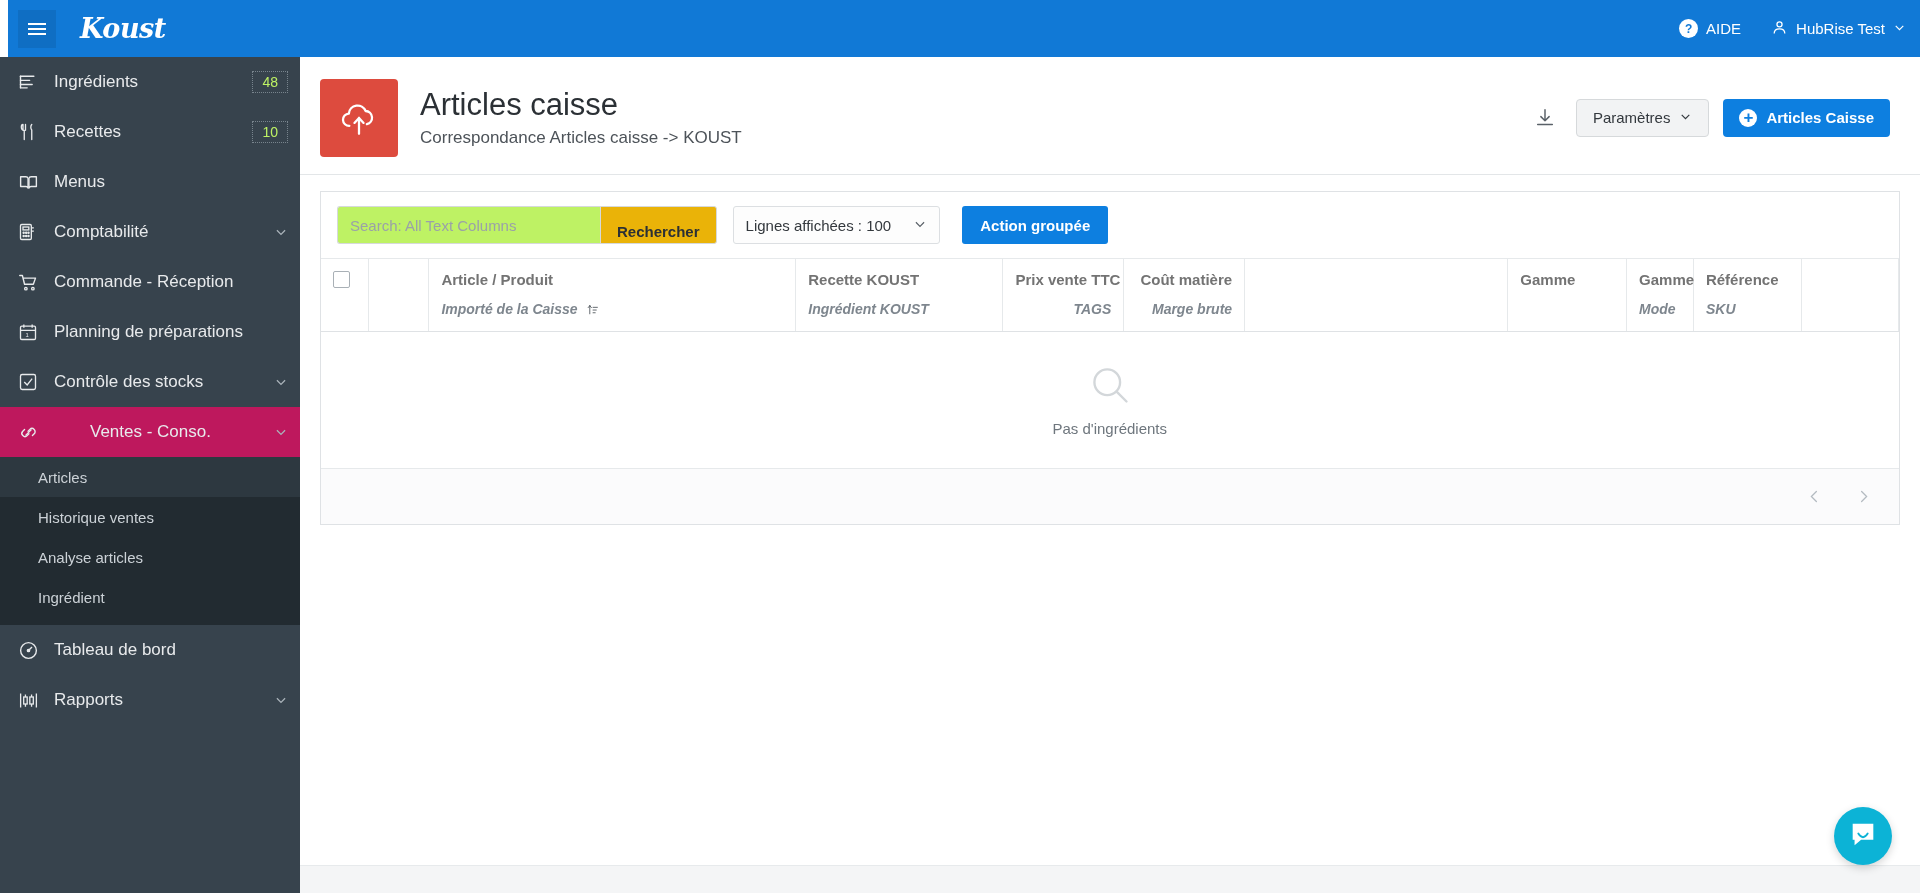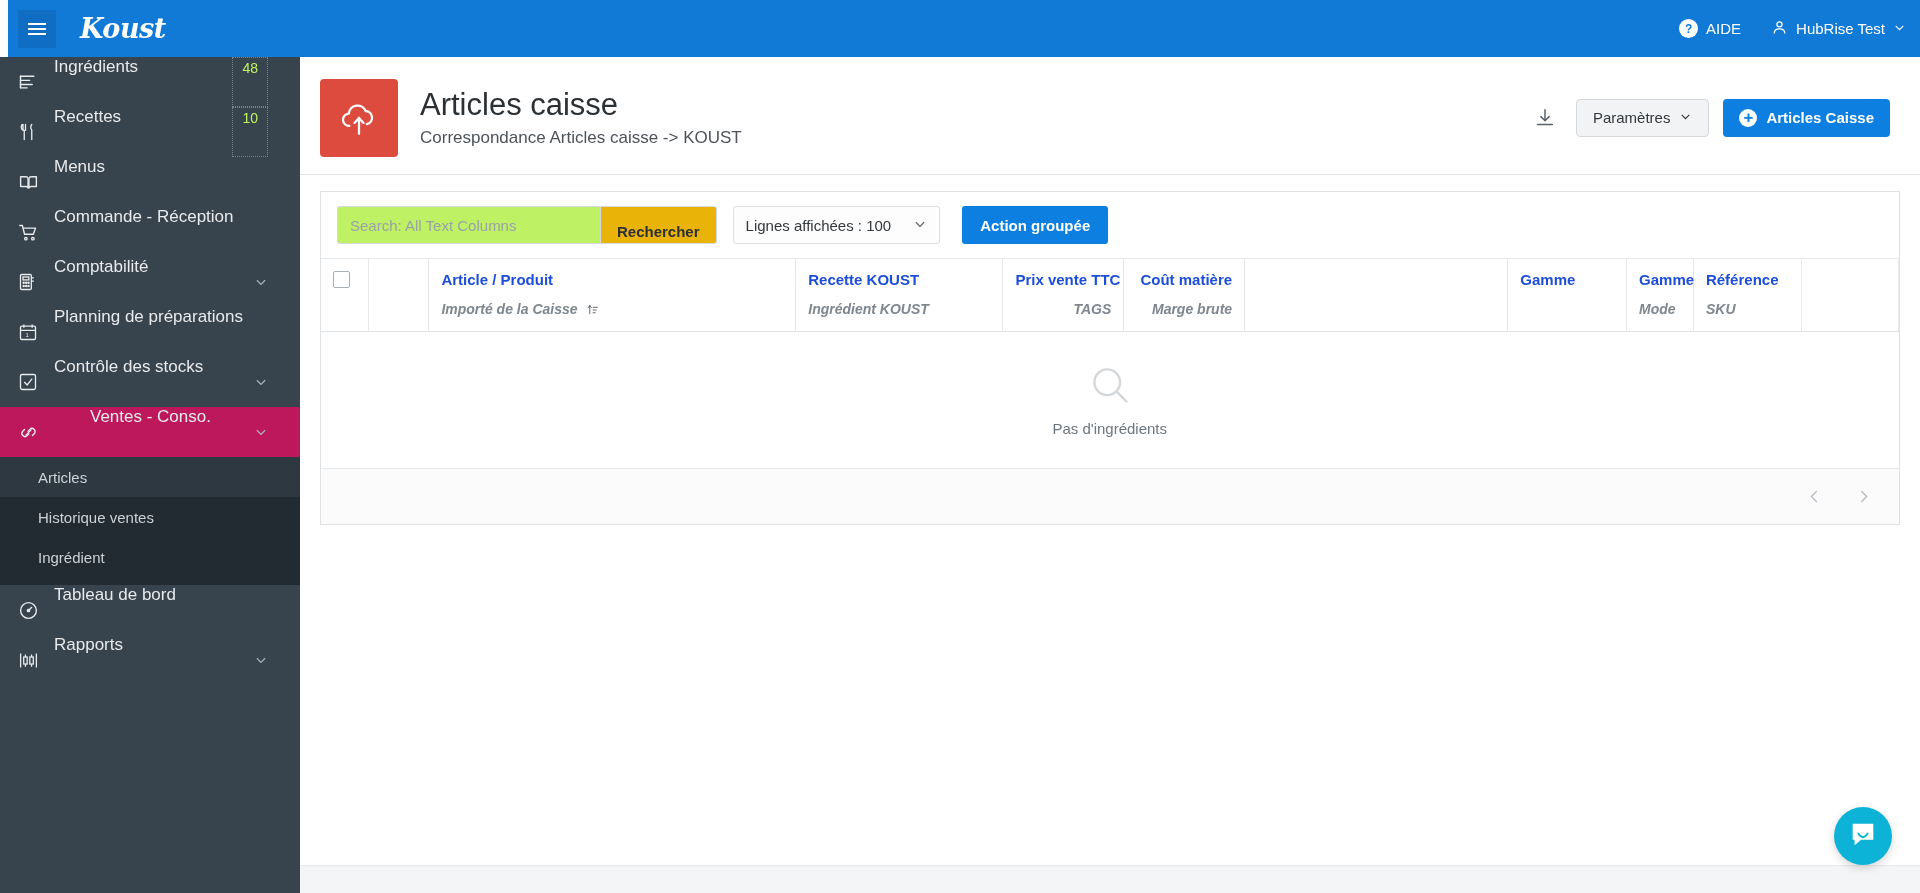--- a/index.html
+++ b/index.html
@@ -49,22 +49,22 @@
   }
 
   
   .sidebar {
     position: absolute; top: 57px; left: 0;
     width: 300px; height: 836px;
     background: #37434d;
     overflow: hidden;
   }
   .nav-item {
-    height: 50px; display: flex; 
-    padding: 0 32px 0 18px; cursor: pointer;
+    height: 50px; display: flex; align-items: center;
+    padding: 0 12px 0 18px; cursor: pointer;
     color: #e8eaec; font-size: 17px;
   }
   .nav-item .nav-icon {
     width: 26px; min-width: 26px; display: flex;
     align-items: center; justify-content: flex-start;
   }
   .nav-item .nav-label { margin-left: 10px; white-space: nowrap; }
   .nav-item.active-parent { background: #be185d; gap: 36px; }
   .nav-badge {
     margin-left: auto;
@@ -169,21 +169,21 @@
   
   table.data-table { width: 100%; border-collapse: collapse; table-layout: fixed; }
   table.data-table th {
     border-right: 1px solid #e6e9eb;
     border-bottom: 1px solid #dfe2e5;
     padding: 12px 12px;
     vertical-align: top;
     text-align: left;
     height: 58px;
   }
-  .th-main { font-size: 15px; font-weight: bold; color: #1d4ed8; white-space: nowrap; }
+  .th-main { font-size: 15px; font-weight: bold; color: #737373; white-space: nowrap; }
   .th-sub {
     font-size: 14px; font-style: italic; color: #7e868e;
     font-weight: bold; margin-top: 13px; white-space: nowrap;
   }
   .th-right { text-align: right; }
   .th-right .th-main, .th-right .th-sub { text-align: right; }
   .th-check { width: 44px; text-align: center; vertical-align: middle; }
   .chk {
     width: 17px; height: 17px; border: 1px solid #a9b0b6;
     border-radius: 2px; background: #fff; display: inline-block;
@@ -284,31 +284,20 @@
       <svg width="21" height="21" viewBox="0 0 24 24" fill="none" stroke="#e8eaec" stroke-width="1.6" stroke-linejoin="round">
         <path d="M3 5.5h6c1.2 0 2.2.8 2.5 1.8v11c-.3-1-1.3-1.8-2.5-1.8H3z"></path>
         <path d="M21 5.5h-6c-1.2 0-2.2.8-2.5 1.8v11c.3-1 1.3-1.8 2.5-1.8h6z"></path>
       </svg>
     </span>
     <span class="nav-label">Menus</span>
   </div>
 
   <div class="nav-item">
     <span class="nav-icon">
-      <svg width="21" height="21" viewBox="0 0 24 24" fill="none" stroke="#e8eaec" stroke-width="1.6" stroke-linecap="round" stroke-linejoin="round">
-        <path d="M2 4h3l2.5 10h10L20 7H6"></path>
-        <circle cx="9" cy="19" r="1.4"></circle>
-          <circle cx="17" cy="19" r="1.4"></circle>
-      </svg>
-    </span>
-    <span class="nav-label">Commande - Réception</span>
-  </div>
-
-  <div class="nav-item">
-    <span class="nav-icon">
       <svg width="20" height="20" viewBox="0 0 24 24" fill="none" stroke="#e8eaec" stroke-width="1.6">
         <rect x="3" y="3" width="13" height="18" rx="1.5"></rect>
         <rect x="6" y="6" width="7" height="3.5"></rect>
         <circle cx="6.8" cy="13" r="0.7" fill="#e8eaec"></circle>
           <circle cx="9.8" cy="13" r="0.7" fill="#e8eaec"></circle>
         <circle cx="12.6" cy="13" r="0.7" fill="#e8eaec"></circle>
         <circle cx="6.8" cy="16.8" r="0.7" fill="#e8eaec"></circle>
           <circle cx="9.8" cy="16.8" r="0.7" fill="#e8eaec"></circle>
         <circle cx="12.6" cy="16.8" r="0.7" fill="#e8eaec"></circle>
         <path d="M16 7h3M16 11h3"></path>
@@ -317,20 +306,31 @@
     <span class="nav-label">Comptabilité</span>
     <span class="nav-chevron">
       <svg width="14" height="14" viewBox="0 0 24 24" fill="none" stroke="#aab3ba" stroke-width="2.2">
         <polyline points="5,9 12,16 19,9"></polyline>
       </svg>
     </span>
   </div>
 
   <div class="nav-item">
     <span class="nav-icon">
+      <svg width="21" height="21" viewBox="0 0 24 24" fill="none" stroke="#e8eaec" stroke-width="1.6" stroke-linecap="round" stroke-linejoin="round">
+        <path d="M2 4h3l2.5 10h10L20 7H6"></path>
+        <circle cx="9" cy="19" r="1.4"></circle>
+          <circle cx="17" cy="19" r="1.4"></circle>
+      </svg>
+    </span>
+    <span class="nav-label">Commande - Réception</span>
+  </div>
+
+  <div class="nav-item">
+    <span class="nav-icon">
       <svg width="20" height="20" viewBox="0 0 24 24" fill="none" stroke="#e8eaec" stroke-width="1.6">
         <rect x="3" y="5" width="18" height="16" rx="1.5"></rect>
         <path d="M3 10h18M7 3v4M17 3v4"></path>
         <text x="9" y="18" font-size="7" fill="#e8eaec" stroke="none" font-family="Liberation Sans">1</text>
       </svg>
     </span>
     <span class="nav-label">Planning de préparations</span>
   </div>
 
   <div class="nav-item">
@@ -363,20 +363,23 @@
       </svg>
     </span>
   </div>
 
   <div class="subnav">
     <div class="subnav-item active">
       <span>Articles</span>
     </div>
     <div class="subnav-item">
       <span>Historique ventes</span>
+    </div>
+    <div class="subnav-item">
+      <span>Analyse articles</span>
     </div>
     <div class="subnav-item">
       <span>Ingrédient</span>
     </div>
   </div>
 
   <div class="nav-item">
     <span class="nav-icon">
       <svg width="21" height="21" viewBox="0 0 24 24" fill="none" stroke="#e8eaec" stroke-width="1.6">
         <circle cx="12" cy="12" r="9"></circle>

